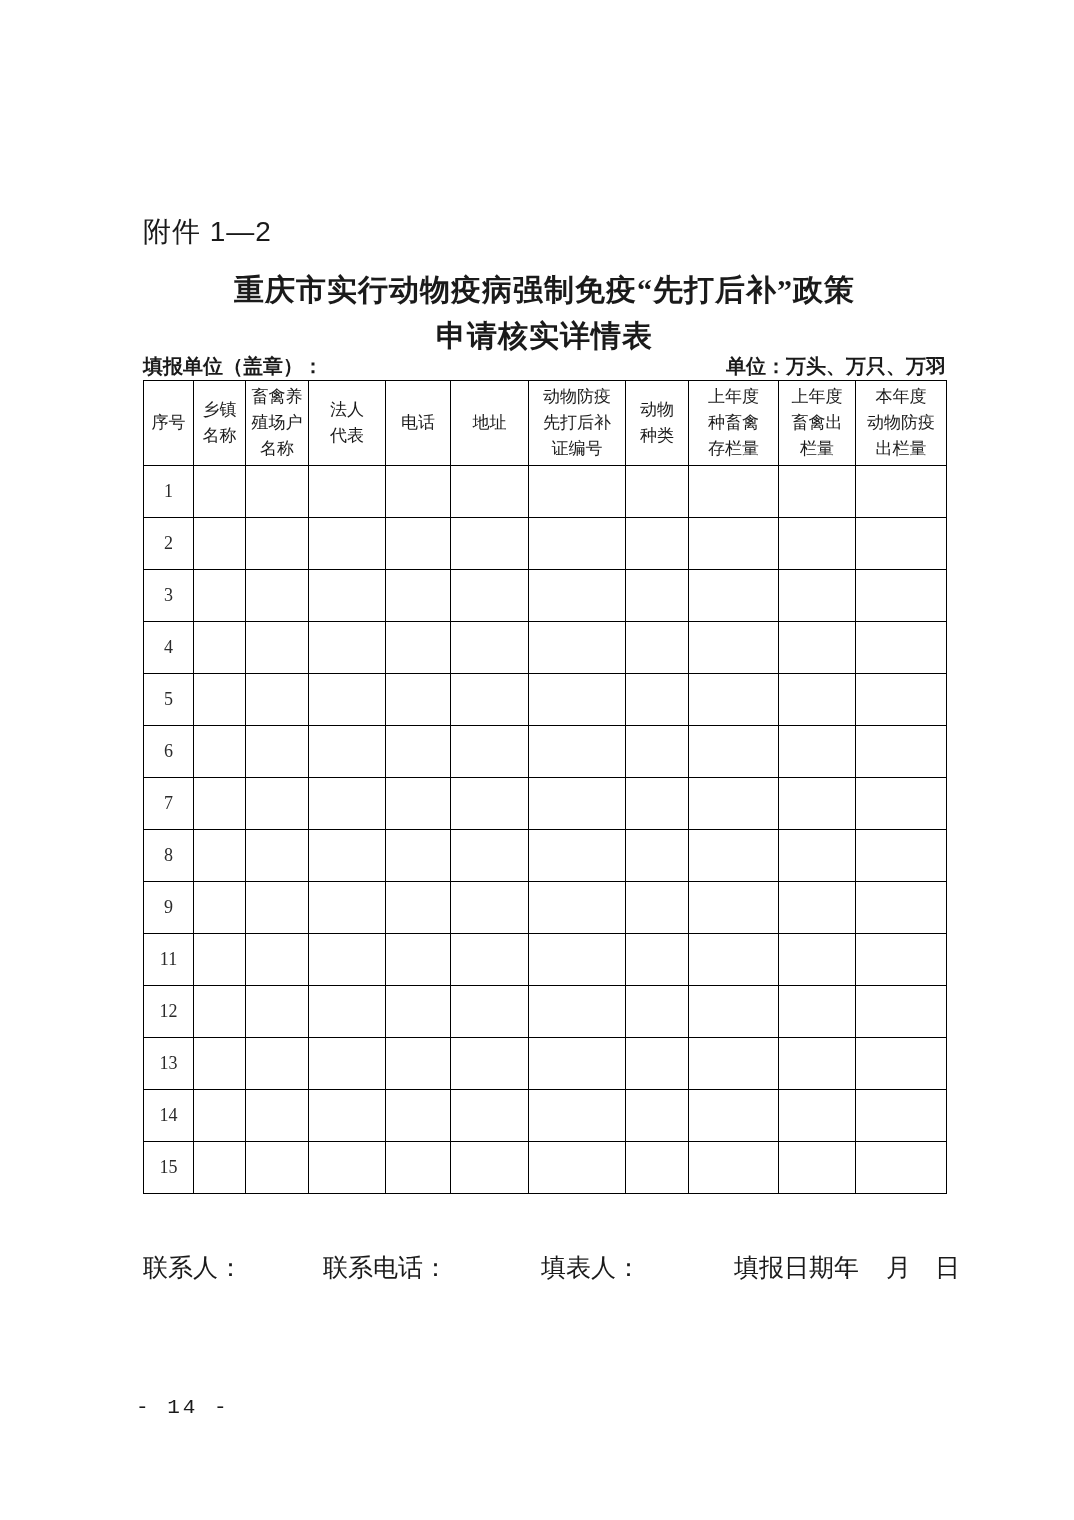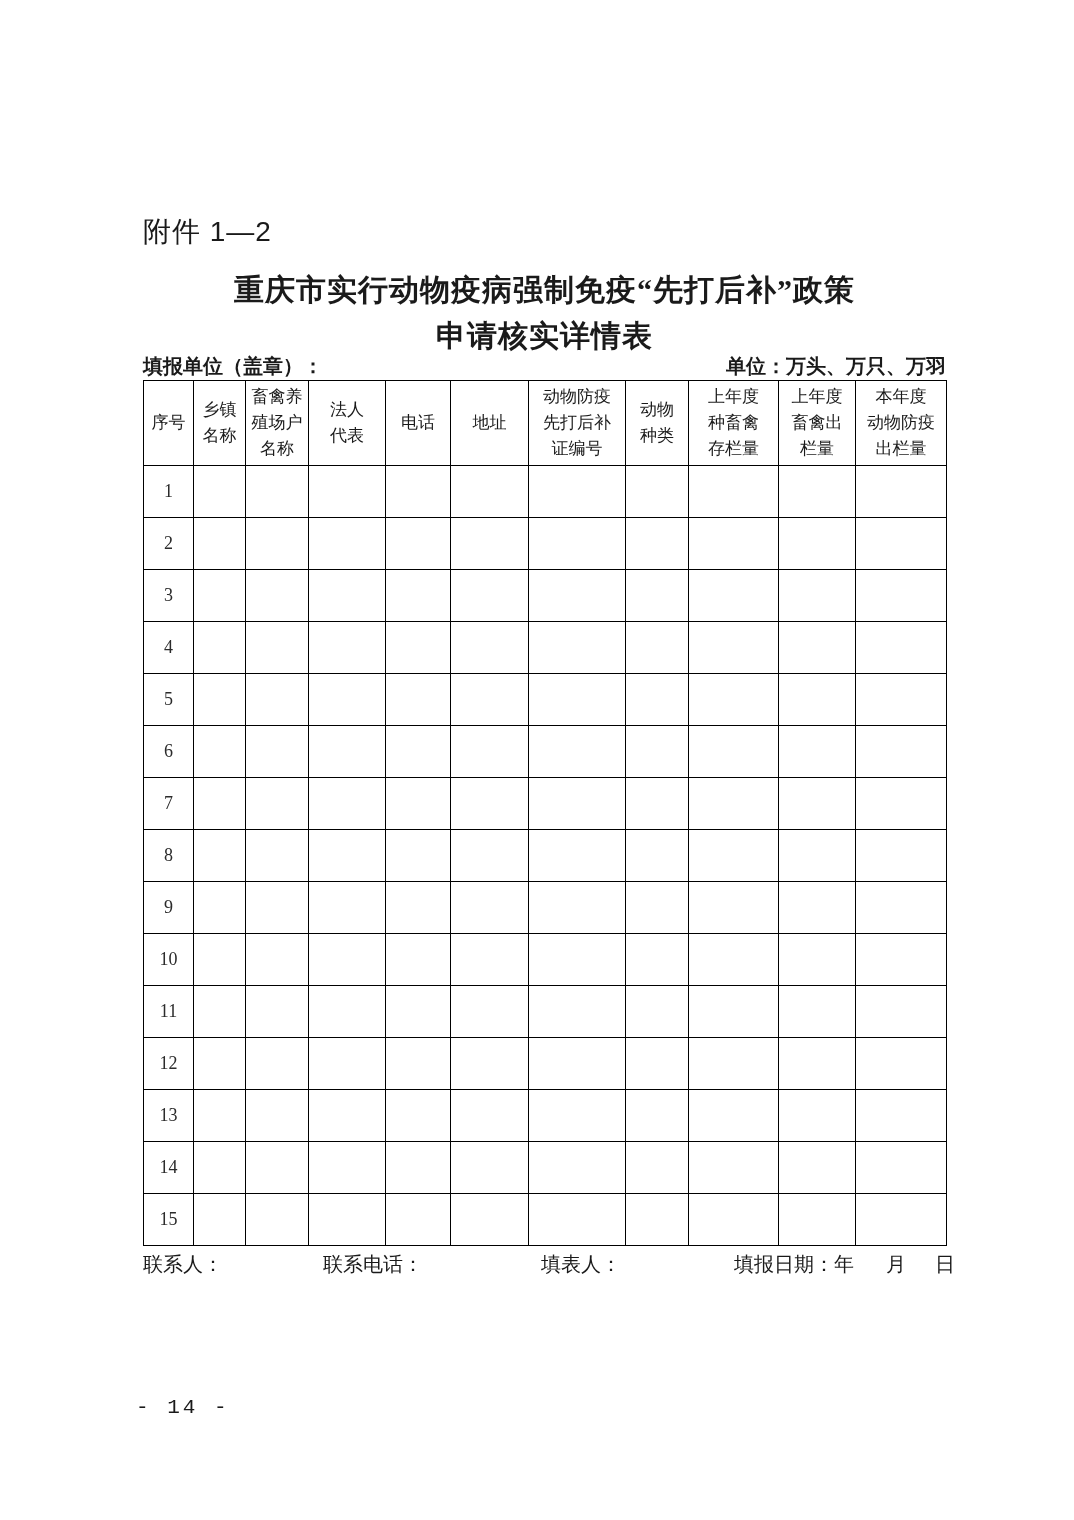--- a/index.html
+++ b/index.html
@@ -47,21 +47,21 @@
     white-space: pre-line; text-align: center; vertical-align: middle;
     padding: 0 1px;
   }
   .form-table tbody tr { height: 52px; }
   .form-table td {
     text-align: center; vertical-align: middle;
     font-size: 18px; color: #2b2b2b;
   }
   .signature-row {
     position: absolute; left: 143px; top: 1229px; width: 810px; height: 24px;
-    font-size: 20px;
+    font-size: 25px;
   }
   .signature-row span { position: absolute; top: 0; white-space: nowrap; }
   .sig-contact { left: 0; }
   .sig-phone   { left: 180px; }
   .sig-filler  { left: 398px; }
   .sig-date    { left: 591px; }
   .sig-year    { left: 691px; }
   .sig-month   { left: 743px; }
   .sig-day     { left: 792px; }
   .notes {
@@ -244,33 +244,20 @@
           <td></td>
           <td></td>
           <td></td>
           <td></td>
           <td></td>
           <td></td>
           <td></td>
           <td></td>
         </tr>
         <tr>
-          <td>10</td>
-          <td></td>
-          <td></td>
-          <td></td>
-          <td></td>
-          <td></td>
-          <td></td>
-          <td></td>
-          <td></td>
-          <td></td>
-          <td></td>
-        </tr>
-        <tr>
           <td>11</td>
           <td></td>
           <td></td>
           <td></td>
           <td></td>
           <td></td>
           <td></td>
           <td></td>
           <td></td>
           <td></td>

